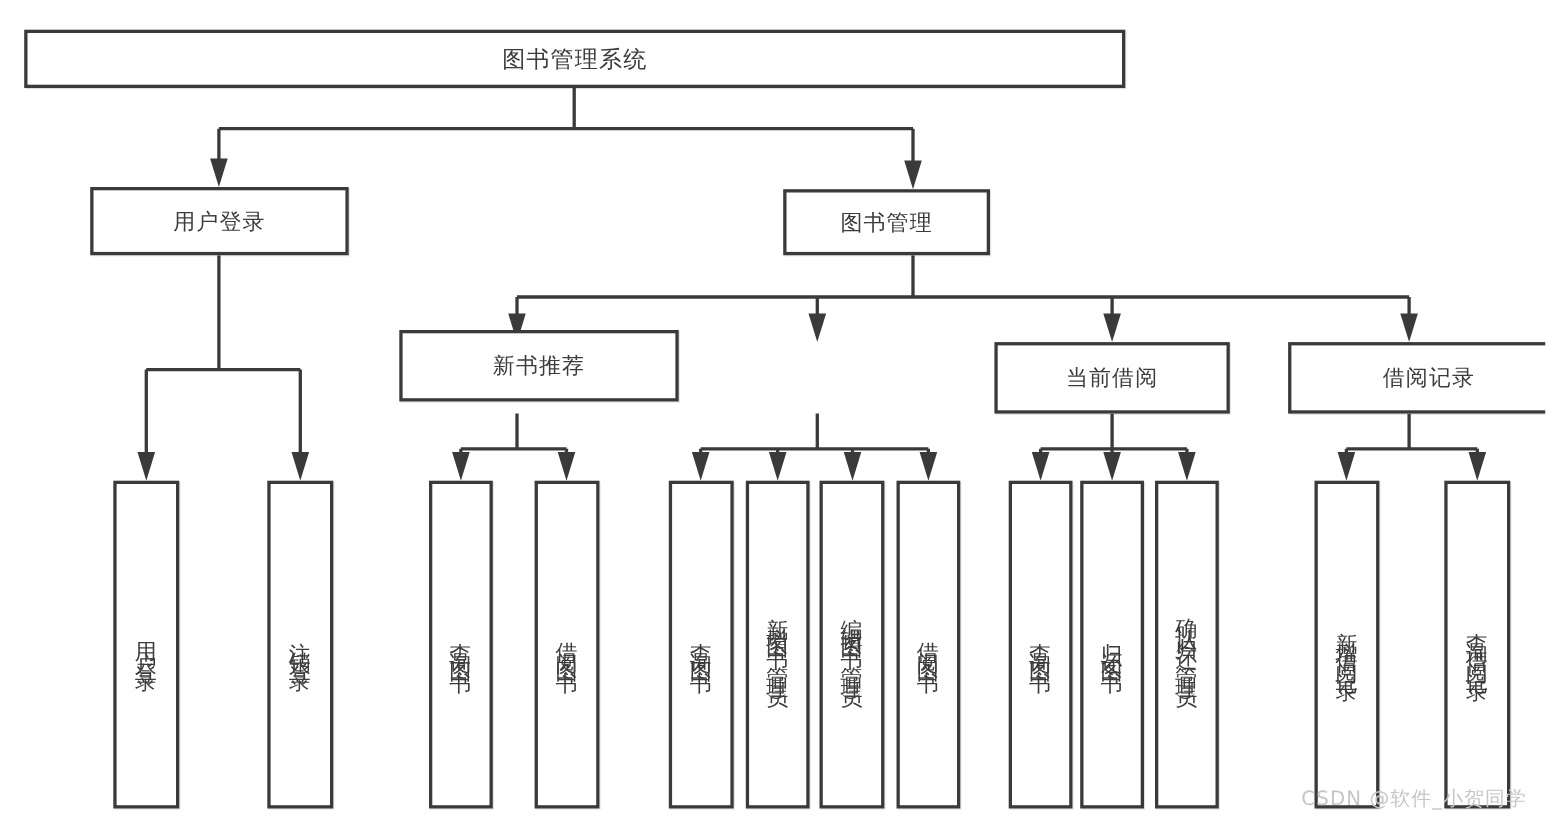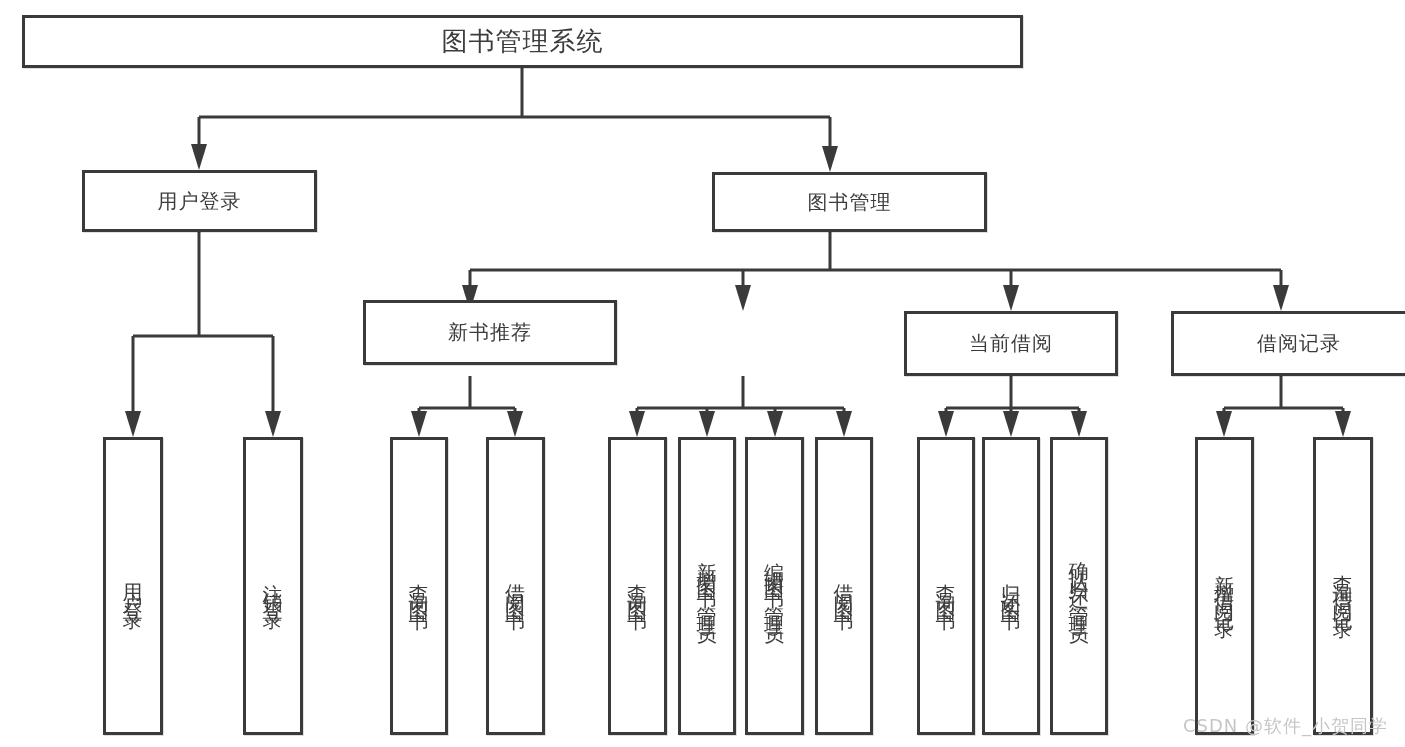--- a/index.html
+++ b/index.html
@@ -23,21 +23,21 @@
     border:3px solid var(--line);
     background:var(--bg);
     color:var(--text);
     display:flex;
     align-items:center;
     justify-content:center;
     font-size:20px;
     letter-spacing:1px;
     box-shadow:1px 1px 0 rgba(0,0,0,0.12);
   }
-  .box.root{font-size:26px;}
+  .box.root{font-size:21px;margin-top:12px;}
   .box.vert span{
     writing-mode:vertical-rl;
     text-orientation:mixed;
     letter-spacing:9px;
     line-height:1;
     white-space:nowrap;
   }
   .watermark{
     position:absolute;
     left:1183px;top:714px;
@@ -100,21 +100,21 @@
     </g>
   </svg>
 
   <div class="box root" style="left:22px;top:15px;width:1001px;height:53px;">
     <span>图书管理系统</span>
   </div>
 
   <div class="box" style="left:82px;top:170px;width:235px;height:62px;">
     <span>用户登录</span>
   </div>
-  <div class="box" style="left:712px;top:172px;width:275px;height:60px;text-align:right;">
+  <div class="box" style="left:712px;top:172px;width:188px;height:60px;text-align:right;">
     <span>图书管理</span>
   </div>
 
   <div class="box" style="left:363px;top:300px;width:254px;height:65px;">
     <span>新书推荐</span>
   </div>
   <div class="box" style="left:904px;top:311px;width:214px;height:65px;">
     <span>当前借阅</span>
   </div>
   <div class="box" style="left:1171px;top:311px;width:256px;height:65px;">

